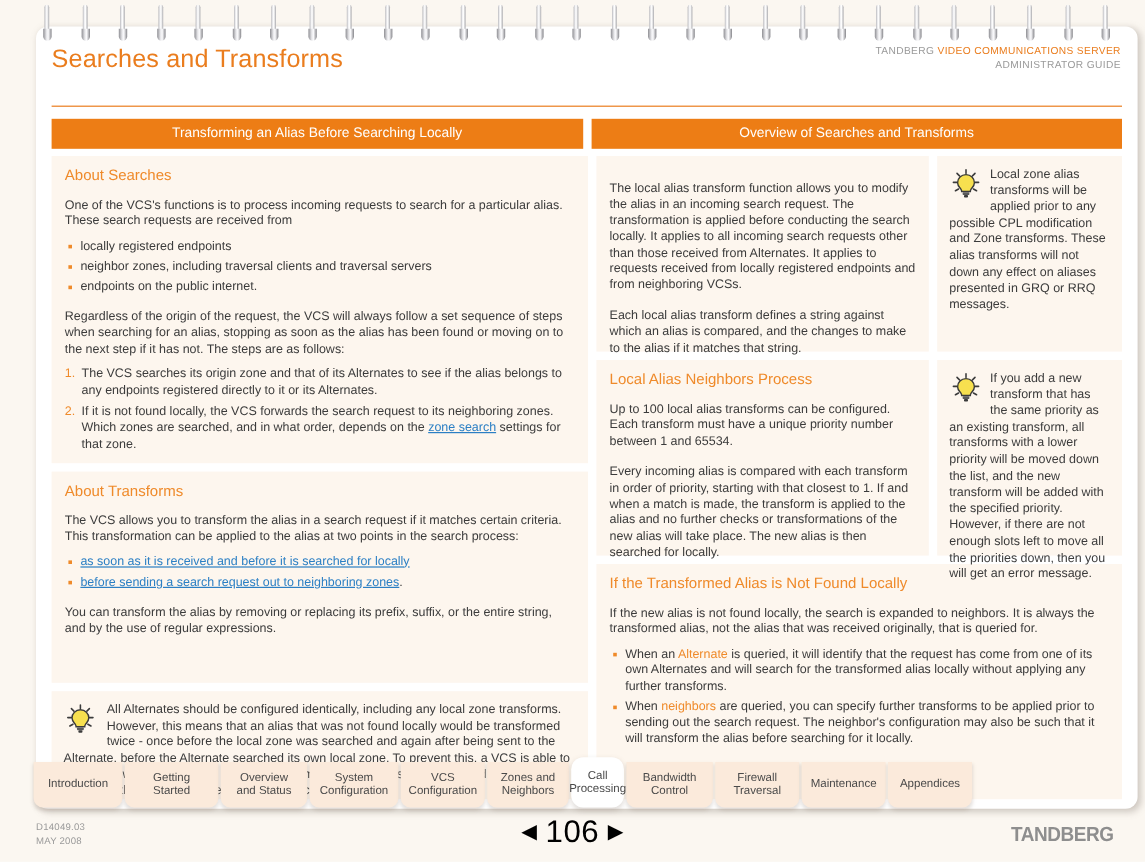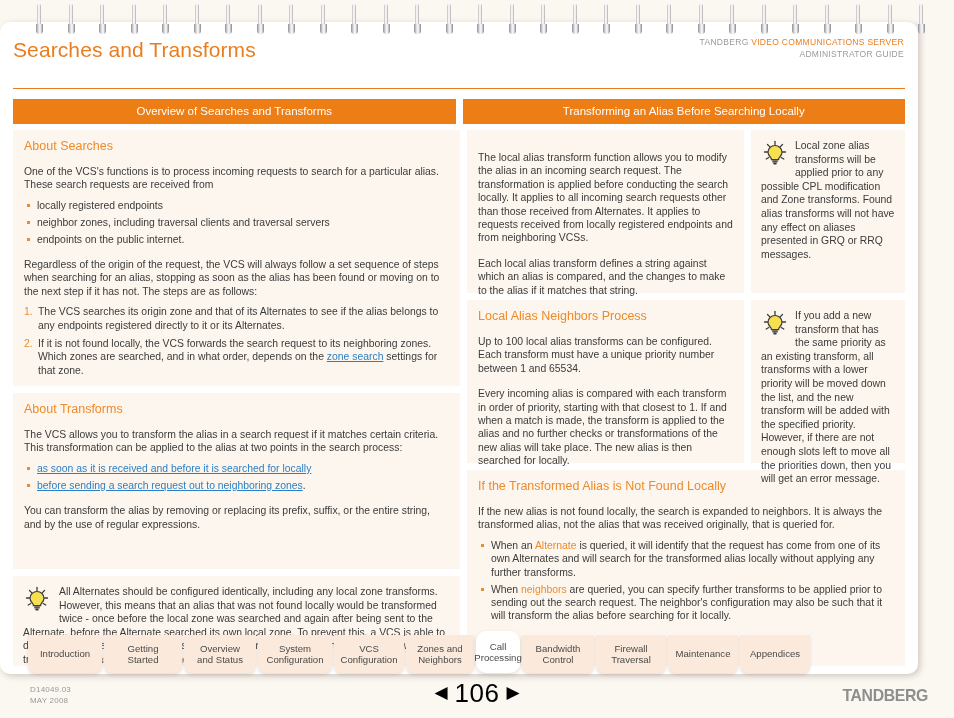--- a/index.html
+++ b/index.html
@@ -24,21 +24,21 @@
     border-radius: 2px;
   }
   .ring b {
     position: absolute; left: 0px; top: 20px; width: 7px; height: 10px;
     background: linear-gradient(to right,#8e8e93 0%,#e9e9ec 40%,#fbfbfd 60%,#86868b 100%);
     border-radius: 0 0 4px 4px;
   }
 
   
   #page {
-    position: absolute; left: 0; top: 22px;
+    position: absolute; left: 30px; top: 22px;
     width: 918px; height: 652px;
     background: #ffffff;
     border-radius: 10px 10px 10px 10px;
     box-shadow: 2px 2px 6px rgba(120,110,100,.35);
     z-index: 10;
   }
 
   
   #hdr { position: relative; height: 62px; }
   #doc-title {
@@ -295,22 +295,22 @@
       <div class="l1">
         <span>TANDBERG </span><span class="hl">VIDEO COMMUNICATIONS SERVER</span>
       </div>
       <div class="l2">ADMINISTRATOR GUIDE</div>
     </div>
   </div>
 
   <div id="rule"></div>
 
   <div id="cols-head">
+    <div class="colhead">Transforming an Alias Before Searching Locally</div>
     <div class="colhead">Overview of Searches and Transforms</div>
-    <div class="colhead">Transforming an Alias Before Searching Locally</div>
   </div>
 
   <div id="body">
 
     <div class="col left">
 
       <div class="panel p-about-searches">
         <h3>About Searches</h3>
         <p>One of the VCS's functions is to process incoming requests to search for a particular alias.  These search requests are received from</p>
         <ul class="b">
@@ -375,21 +375,21 @@
                 <line x1="3.5" y1="12" x2="6.5" y2="12"></line>
                 <line x1="24.5" y1="12" x2="21.5" y2="12"></line>
                 <line x1="5.2" y1="19" x2="7.8" y2="17.5"></line>
                 <line x1="22.8" y1="19" x2="20.2" y2="17.5"></line>
               </g>
               <path d="M14 5.5c-4 0-7 3-7 6.7 0 2.6 1.6 4 2.6 5.2.6.8.8 1.5.8 2.2h7.2c0-.7.2-1.4.8-2.2 1-1.2 2.6-2.6 2.6-5.2 0-3.7-3-6.7-7-6.7z" fill="#f7e04f" stroke="#3b3b3b" stroke-width="1.2"></path>
               <rect x="11.2" y="20.2" width="5.6" height="2.3" rx="0.6" fill="#5a5a5a"></rect>
               <rect x="12.3" y="22.5" width="3.4" height="2.1" rx="0.8" fill="#3b3b3b"></rect>
             </svg>
           </div>
-          <p>Local zone alias transforms will be applied prior to any possible CPL modification and Zone transforms. Found alias transforms will not have any effect on aliases presented in GRQ or RRQ messages.</p>
+          <p>Local zone alias transforms will be applied prior to any possible CPL modification and Zone transforms. These alias transforms will not down any effect on aliases presented in GRQ or RRQ messages.</p>
         </div>
       </div>
 
       <div class="rowsplit">
         <div class="panel p-process" style="flex:1">
           <h3>Local Alias Neighbors Process</h3>
           <p>Up to 100 local alias transforms can be configured. Each transform must have a unique priority number between 1 and 65534.</p>
           <p>Every incoming alias is compared with each transform in order of priority, starting with that closest to 1.  If and when a match is made, the transform is applied to the alias and no further checks or transformations of the new alias will take place.  The new alias is then searched for locally.</p>
         </div>
         <div class="tip p-tip2">

